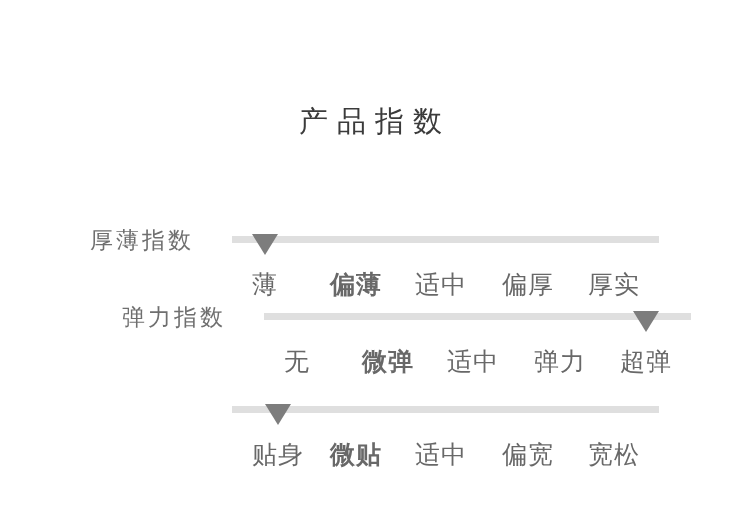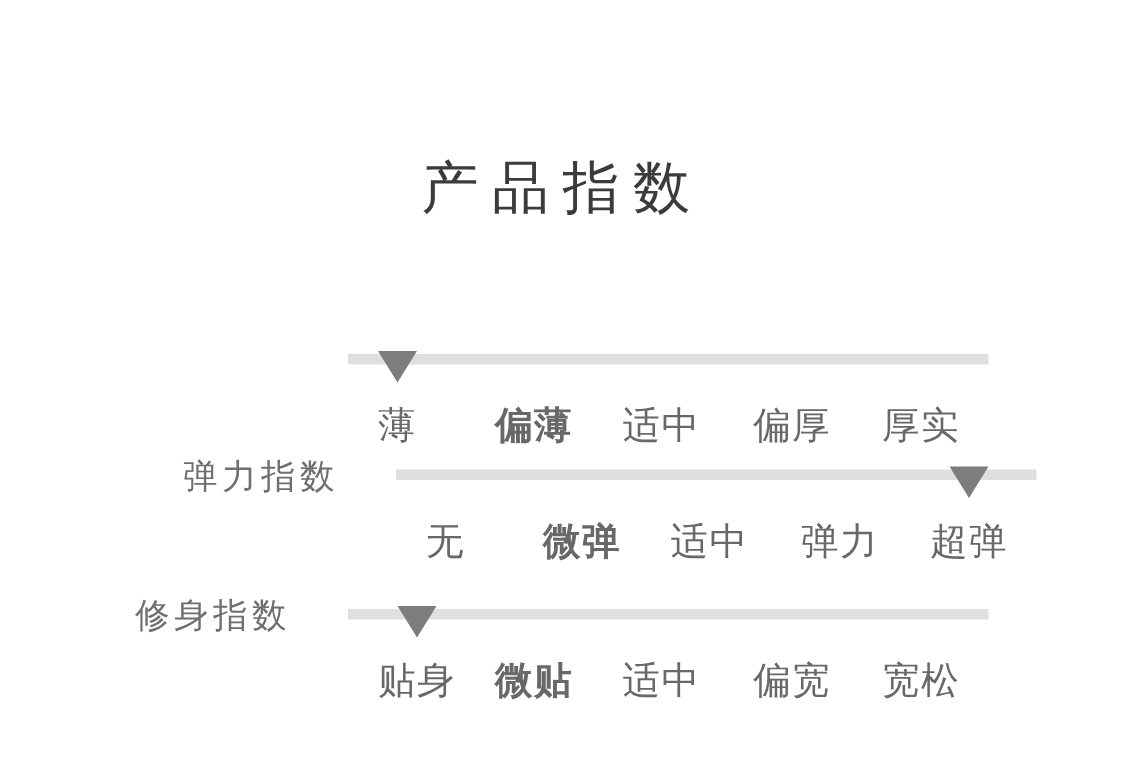--- a/index.html
+++ b/index.html
@@ -13,21 +13,21 @@
     overflow: hidden;
   }
 
   .title {
     position: absolute;
     top: 107px;
     left: 0;
     width: 100%;
     margin: 0;
     text-align: center;
-    font-size: 38px;
+    font-size: 29px;
     font-weight: 400;
     line-height: 1;
     letter-spacing: 9px;
     color: #3b3b3b;
   }
 
   .row {
     position: absolute;
     left: 0;
     width: 750px;
@@ -86,20 +86,21 @@
 </head>
 <body>
 
 <div class="page">
 
   <h1 class="title">产品指数</h1>
 
   <div class="chart">
 
     <div class="row row-0">
+      <div class="row-label">厚薄指数</div>
       <div class="bar"></div>
       <div class="marker" style="left: 252px;"></div>
       <div class="tick tick-0">薄</div>
       <div class="tick tick-1">偏薄</div>
       <div class="tick tick-2">适中</div>
       <div class="tick tick-3">偏厚</div>
       <div class="tick tick-4">厚实</div>
     </div>
 
     <div class="row row-1">
@@ -107,21 +108,20 @@
       <div class="bar"></div>
       <div class="marker" style="left: 601px;"></div>
       <div class="tick tick-0">无</div>
       <div class="tick tick-1">微弹</div>
       <div class="tick tick-2">适中</div>
       <div class="tick tick-3">弹力</div>
       <div class="tick tick-4">超弹</div>
     </div>
 
     <div class="row row-2">
-      <div class="row-label">修身指数</div>
       <div class="bar"></div>
       <div class="marker" style="left: 265px;"></div>
       <div class="tick tick-0">贴身</div>
       <div class="tick tick-1">微贴</div>
       <div class="tick tick-2">适中</div>
       <div class="tick tick-3">偏宽</div>
       <div class="tick tick-4">宽松</div>
     </div>
 
   </div>

